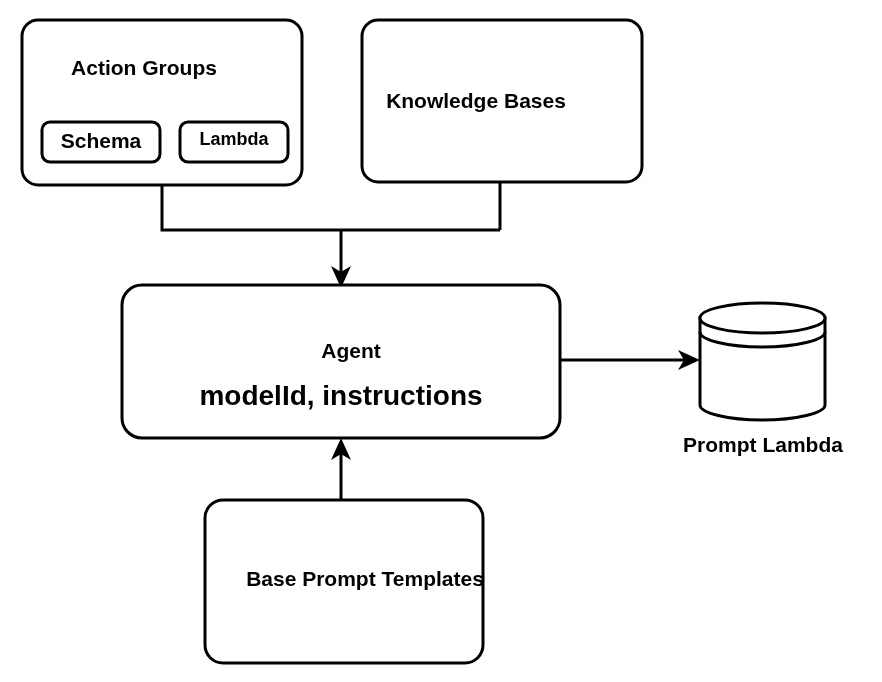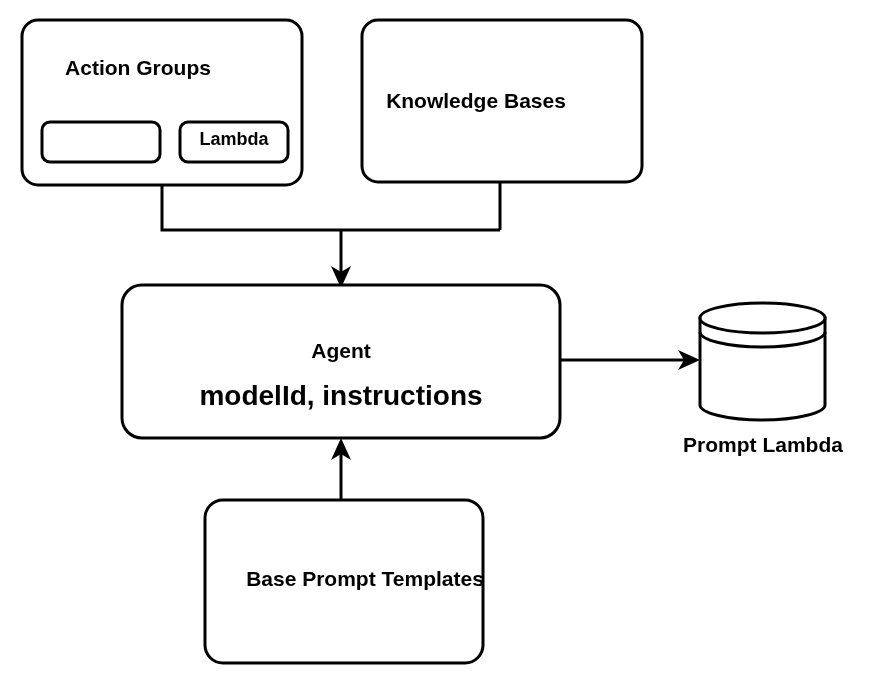--- a/index.html
+++ b/index.html
@@ -60,21 +60,21 @@
     position: absolute;
     text-align: center;
     font-family: "Liberation Sans", sans-serif;
     font-weight: bold;
     color: #000000;
     line-height: 1.25;
     white-space: nowrap;
     pointer-events: none;
   }
   .lbl-action-groups {
-    left: 16px;
+    left: 22px;
     top: 55px;
     width: 244px;
     font-size: 21px;
   }
   .lbl-schema {
     left: 42px;
     top: 128px;
     width: 118px;
     font-size: 21px;
   }
@@ -88,20 +88,21 @@
     left: 362px;
     top: 88px;
     width: 228px;
     font-size: 21px;
   }
   .lbl-agent-title {
     left: 122px;
     top: 338px;
     width: 438px;
     font-size: 21px;
+    padding-left: 10px;
   }
   .lbl-agent-sub {
     left: 122px;
     top: 378px;
     width: 438px;
     font-size: 28px;
   }
   .lbl-prompt-store {
     left: 672px;
     top: 432px;
@@ -154,20 +155,21 @@
                L 825 318 Z"></path>
       <ellipse class="cyl-body" cx="762.5" cy="318" rx="62.5" ry="15"></ellipse>
       <path class="cyl-line" d="M 700 332 C 700 340 728 347 762 347
                C 796 347 825 340 825 332"></path>
     </g>
 
   </svg>
 
   <div class="node-label lbl-action-groups">Action Groups</div>
 
+  <div class="node-label lbl-schema">Schema</div>
 
   <div class="node-label lbl-lambda">Lambda</div>
 
   <div class="node-label lbl-knowledge-bases">Knowledge Bases</div>
 
   <div class="node-label lbl-agent-title">Agent</div>
 
   <div class="node-label lbl-agent-sub">modelId, instructions</div>
 
   <div class="node-label lbl-prompt-store">Prompt Lambda</div>

